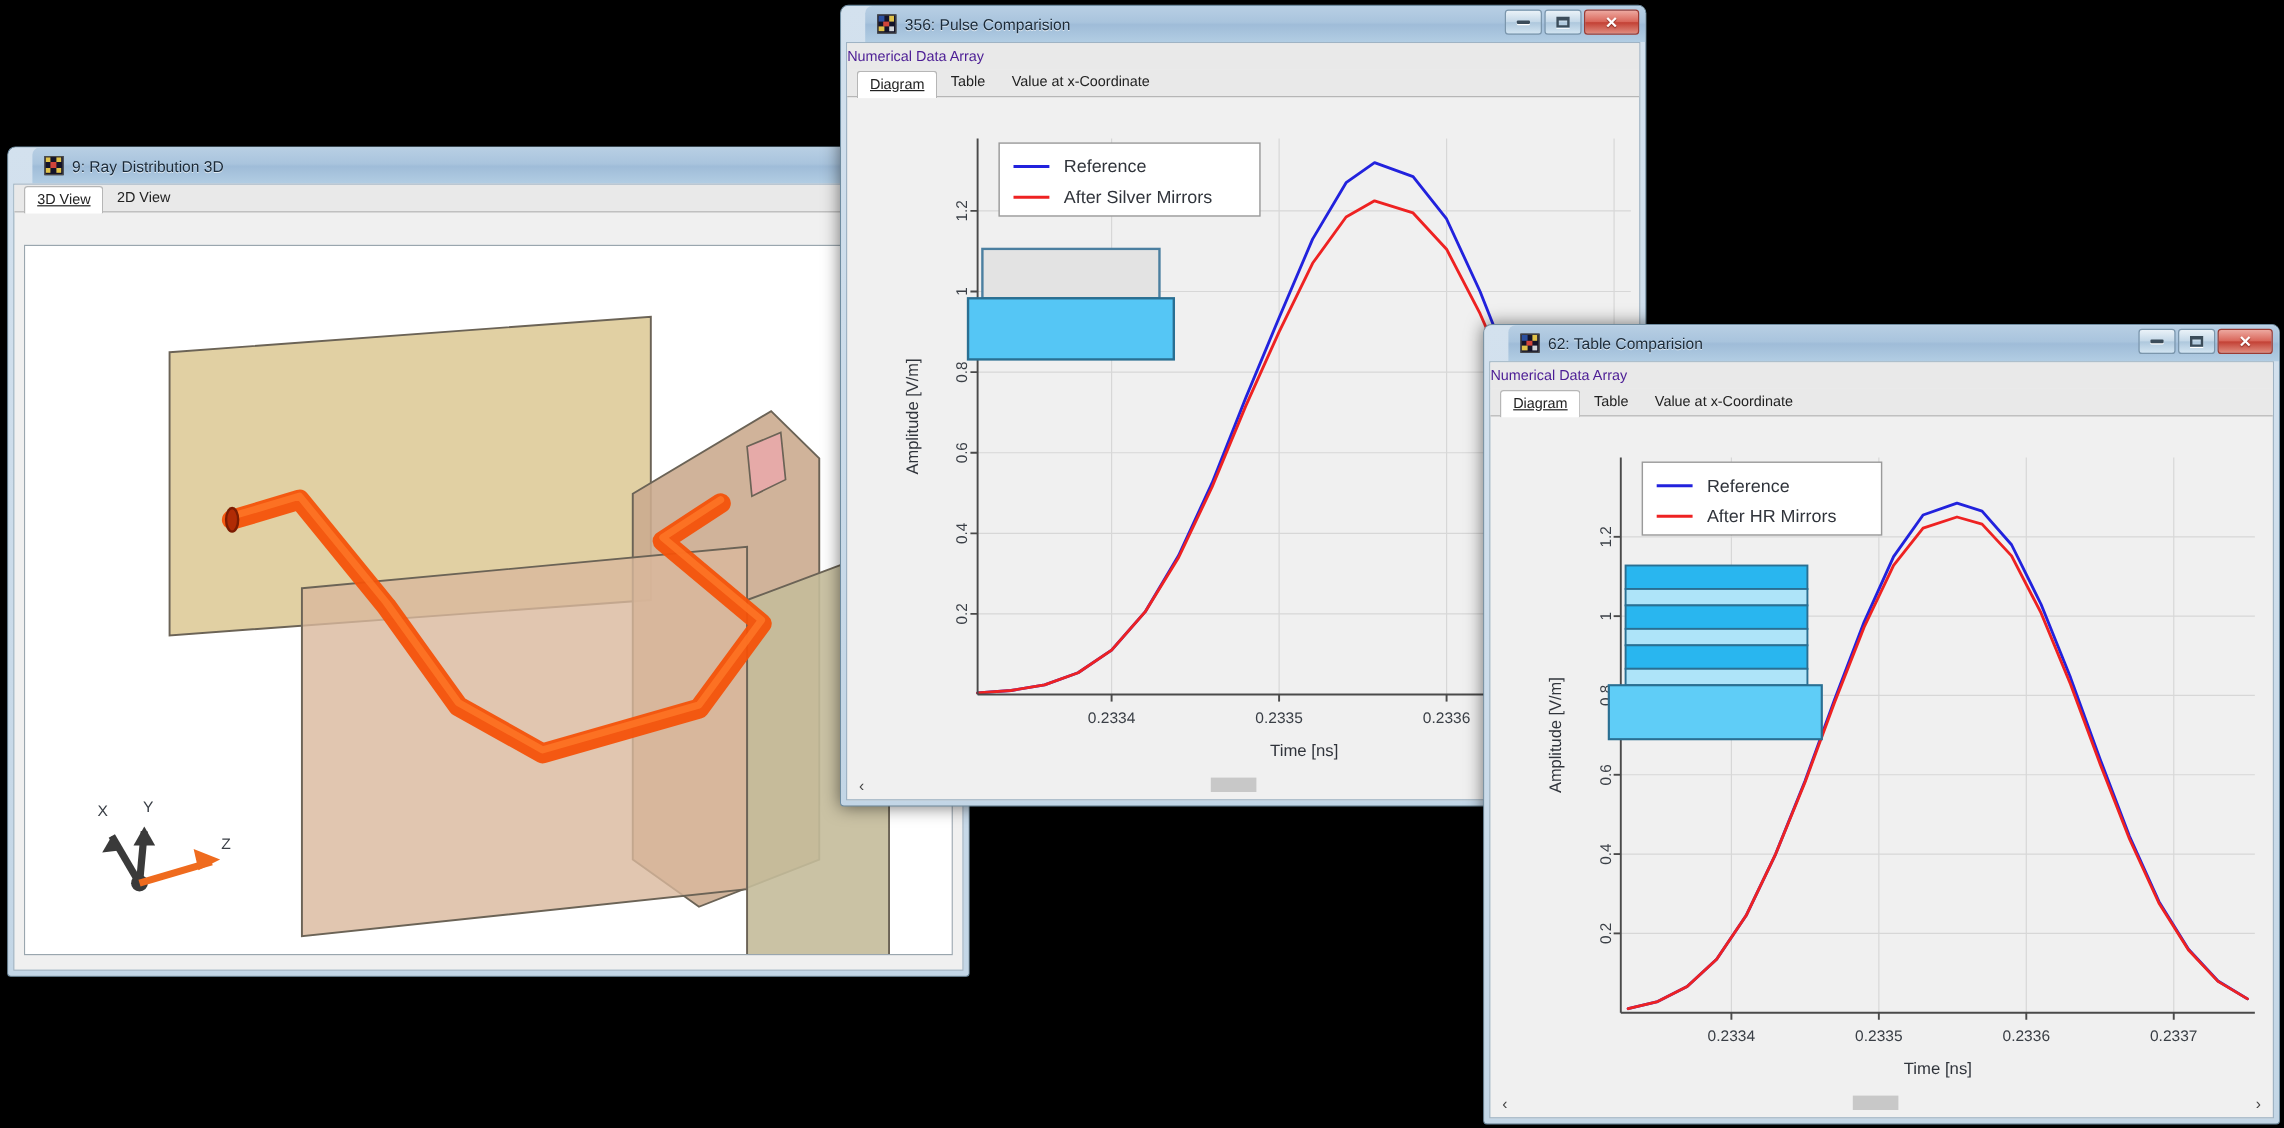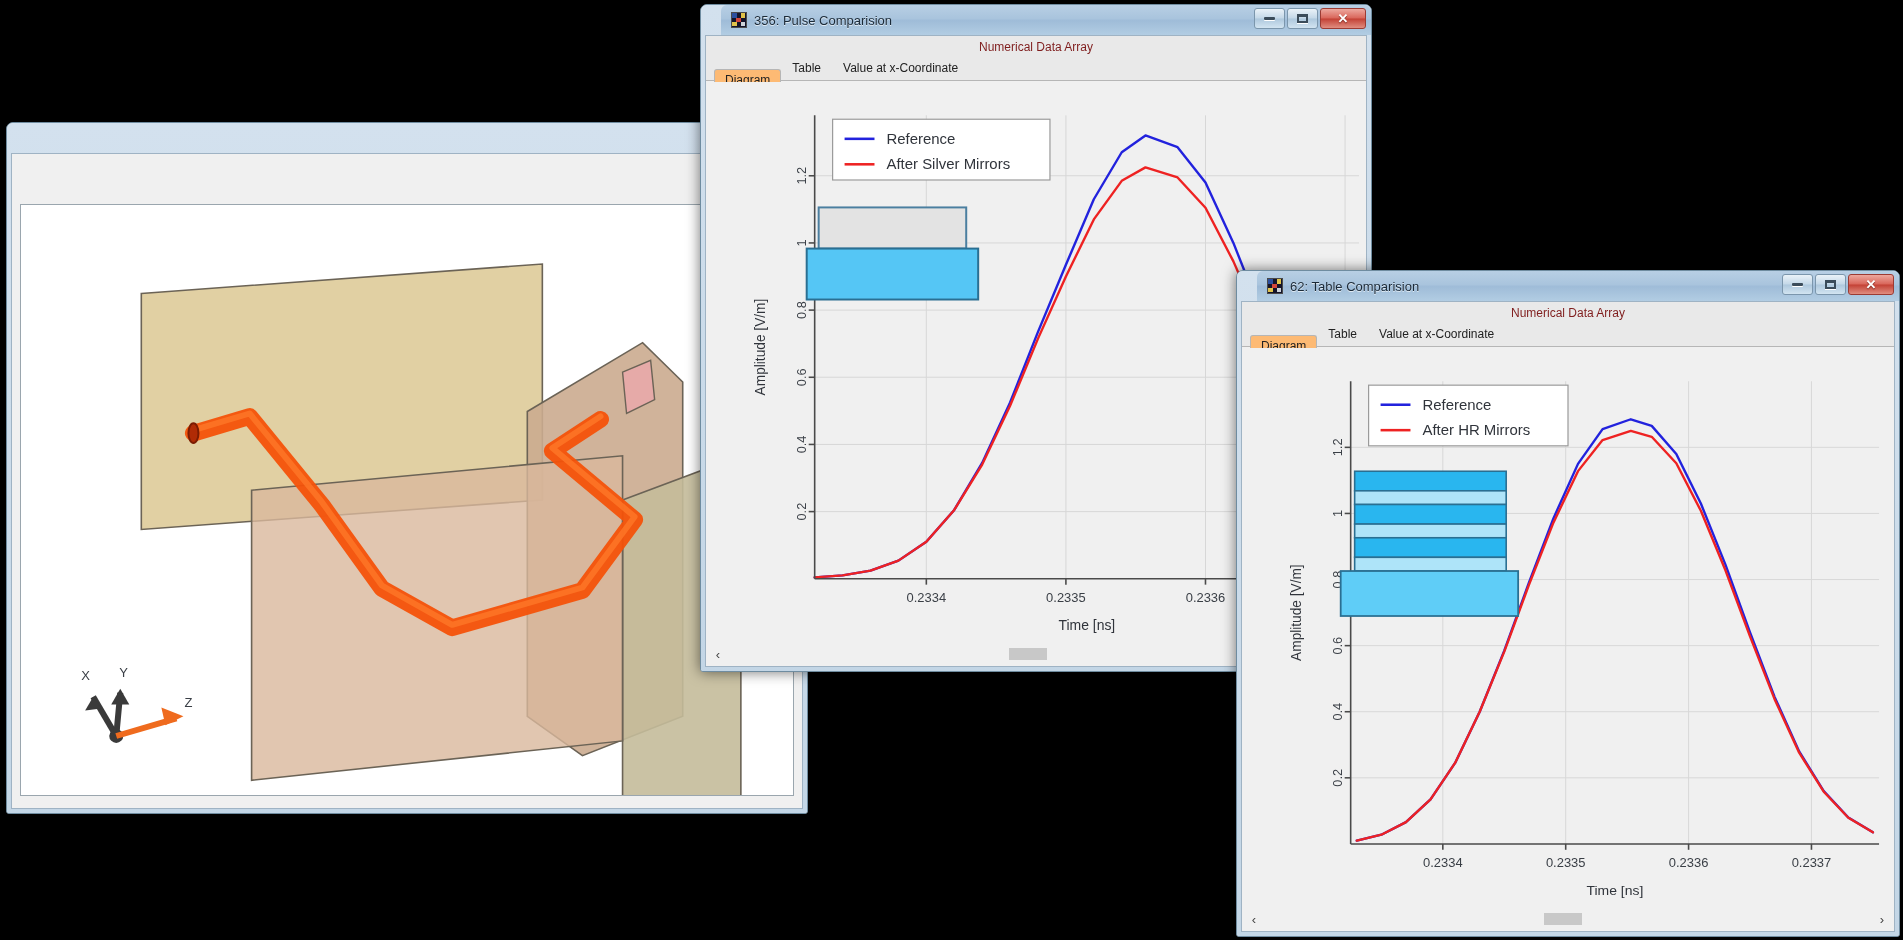--- a/index.html
+++ b/index.html
@@ -27,28 +27,28 @@
   .wbtn.close{width:44px;border-color:#9c3b33;
        background:linear-gradient(#eda89f,#d9665a 48%,#c34135 52%,#e08d80);}
   .wbtn .g{display:block;}
   .min-g{width:11px;height:3px;background:#3b4c5a;border-radius:1px;box-shadow:0 1px 0 #fff;}
   .max-g{width:11px;height:9px;border:2px solid #3b4c5a;border-top-width:3px;box-sizing:border-box;box-shadow:0 1px 0 #fff;}
   .close-g{color:#fff;font-size:13px;font-weight:bold;line-height:1;text-shadow:0 1px 1px #7d231a;}
 
   .client{position:absolute;left:4px;right:4px;top:30px;bottom:4px;
        background:#f0f0f0;border:1px solid #9fb3c4;box-sizing:border-box;}
 
-  .subtitle{height:22px;line-height:22px;text-align:center;font-size:12px;color:#7f1d1d;
+  .subtitle{height:22px;line-height:22px;text-align:left;font-size:12px;color:#4c1d95;
        background:#e9e9e9;}
   .tabstrip{height:23px;background:#e9e9e9;border-bottom:1px solid #b6b6b6;
        display:flex;align-items:flex-end;padding-left:8px;box-sizing:border-box;}
   .tab{font-size:12px;color:#222;padding:3px 10px 4px;border:1px solid transparent;
        border-bottom:none;line-height:15px;}
-  .tab.sel{background:#fdba74;border-color:#b6b6b6;border-radius:3px 3px 0 0;
-       position:relative;top:12px;}
+  .tab.sel{background:#ffffff;border-color:#b6b6b6;border-radius:3px 3px 0 0;
+       position:relative;top:2px;text-decoration:underline;}
 
   .plotwrap{position:absolute;left:1px;right:1px;top:46px;bottom:1px;background:#f0f0f0;}
   .scrollrow{position:absolute;left:0;right:0;bottom:0;height:22px;background:#f0f0f0;
        display:flex;align-items:center;}
   .sb-arrow{font-size:13px;color:#444;width:22px;text-align:center;}
   .sb-track{position:relative;flex:1;height:14px;}
   .sb-thumb{position:absolute;top:1px;height:12px;width:38px;background:#c8c8c8;}
 
   svg{display:block;}
   .axlab{font-family:"Liberation Sans",sans-serif;font-size:14px;fill:#30343b;}
@@ -59,22 +59,44 @@
   .view3d{position:absolute;left:8px;right:8px;top:50px;bottom:12px;background:#fff;
        border:1px solid #9aa6ae;box-sizing:border-box;overflow:hidden;}
 </style>
 </head>
 <body>
 
 <div id="stage">
 
   <div class="win" style="left:6px;top:122px;width:800px;height:690px;">
     <div class="win-frame">
+      <div class="titlebar">
+        <span class="title-ico">
+          <svg width="14" height="14" viewBox="0 0 14 14">
+            <rect width="14" height="14" fill="#14142a"></rect>
+            <rect x="0" y="0" width="4" height="4" fill="#e0c24a"></rect>
+            <rect x="9" y="0" width="4" height="4" fill="#e0c24a"></rect>
+            <rect x="4" y="4" width="5" height="5" fill="#d1453a"></rect>
+            <rect x="0" y="9" width="4" height="4" fill="#e0c24a"></rect>
+            <rect x="9" y="9" width="4" height="4" fill="#e0c24a"></rect>
+          </svg>
+        </span>
+        <span class="title-text">9: Ray Distribution 3D</span>
+        <div class="wbtns">
+          <div class="wbtn">
+              <span class="g min-g"></span>
+            </div>
+        </div>
+      </div>
 
       <div class="client">
+        <div class="tabstrip">
+          <div class="tab sel">3D View</div>
+          <div class="tab">2D View</div>
+        </div>
 
         <div class="view3d">
           <svg width="100%" height="100%" viewBox="0 0 770 600" preserveAspectRatio="none">
             <rect width="770" height="600" fill="#ffffff"></rect>
 
             <polygon points="120,90 520,60 520,300 120,330" fill="#dfce9e" fill-opacity="0.95" stroke="#6b6356" stroke-width="1.6"></polygon>
 
             <polygon points="505,210 620,140 660,180 660,520 560,560 505,520" fill="#cbab8f" fill-opacity="0.9" stroke="#6b6356" stroke-width="1.6"></polygon>
 
             <polygon points="600,300 718,255 718,625 600,668" fill="#c4bb9a" fill-opacity="0.9" stroke="#6b6356" stroke-width="1.6"></polygon>

